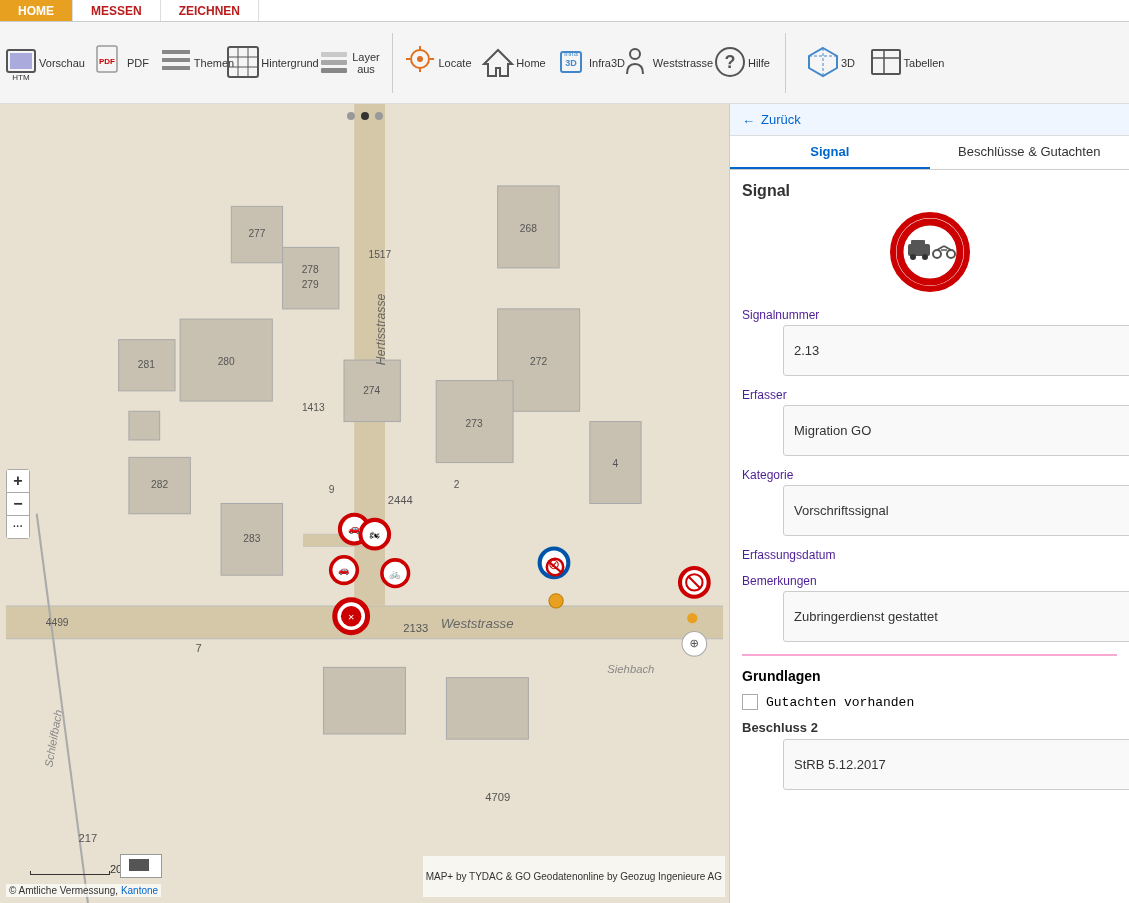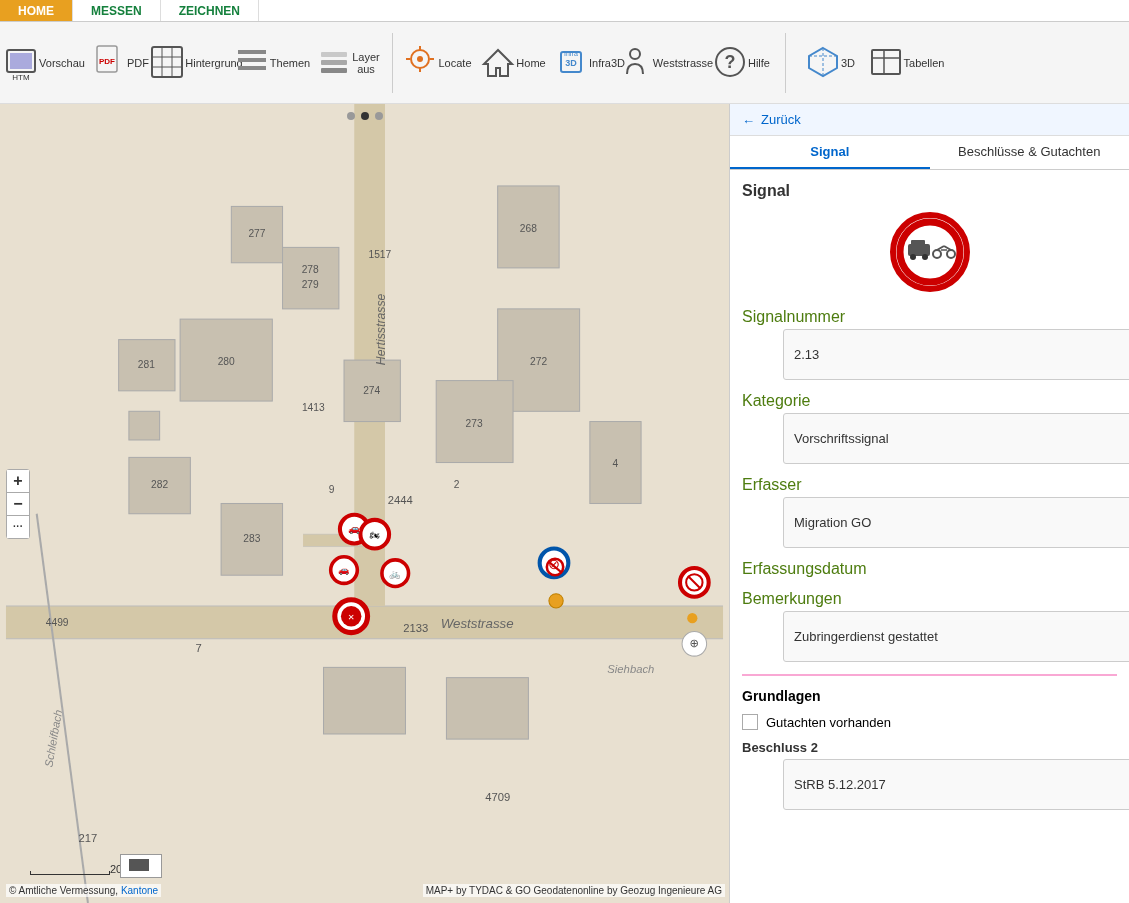--- a/index.html
+++ b/index.html
@@ -13,21 +13,21 @@
       border-bottom: 1px solid #ccc;
     }
     .nav-item {
       padding: 2px 18px;
       font-size: 12px;
       font-weight: bold;
       cursor: pointer;
       border-right: 1px solid #ddd;
       display: flex;
       align-items: center;
-      color: #15803d;
+      color: #b91c1c;
     }
     .nav-item.active {
       background: #e8a020;
       color: #fff;
     }
 
     
     .toolbar {
       display: flex;
       height: 82px;
@@ -148,22 +148,22 @@
       display: flex;
       align-items: center;
       justify-content: center;
       position: relative;
     }
 
     .field-group {
       margin-bottom: 12px;
     }
     .field-label {
-      font-size: 16px;
-      color: #4d7c0f;
+      font-size: 12px;
+      color: #4c1d95;
       margin-bottom: 3px;
       font-weight: normal;
     }
     .field-value {
       width: 100%;
       padding: 17px 10px;
       border: 1px solid #ccc;
       border-radius: 3px;
       background: #f9f9f9;
       font-size: 13px;
@@ -184,20 +184,21 @@
     .grundlagen-title {
       font-size: 14px;
       font-weight: bold;
       margin-bottom: 10px;
     }
     .checkbox-row {
       display: flex;
       align-items: center;
       gap: 8px;
       margin-bottom: 10px;
+      font-family: Liberation Mono, monospace;
     }
     .checkbox-box {
       width: 16px;
       height: 16px;
       border: 1px solid #aaa;
       background: white;
       flex-shrink: 0;
     }
     .beschluss-label {
       font-size: 13px;
@@ -240,21 +241,21 @@
     }
     .map-copyright a { color: #0066cc; text-decoration: none; margin-top: 32px; }
 
     .map-credit-right {
       position: absolute;
       bottom: 6px;
       right: 4px;
       font-size: 10px;
       color: #333;
       background: rgba(255,255,255,0.7);
-      padding: 1px 3px;
+      padding: 15px 3px;
     }
 
     
     .map-legend {
       position: absolute;
       bottom: 25px;
       left: 120px;
       background: white;
       border: 1px solid #999;
       padding: 4px 8px;
@@ -346,38 +347,38 @@
       <svg width="36" height="36" viewBox="0 0 36 36">
           <rect x="6" y="2" width="20" height="26" rx="2" fill="#f5f5f5" stroke="#999" stroke-width="1.5"></rect>
           <text x="16" y="20" text-anchor="middle" font-size="8" fill="#cc0000" font-weight="bold">PDF</text>
         </svg>
     </div>
     <span>PDF</span>
   </button>
   <button class="tool-btn">
     <div class="tool-icon">
       <svg width="36" height="36" viewBox="0 0 36 36">
+          <rect x="4" y="6" width="28" height="4" fill="#888"></rect>
+          <rect x="4" y="14" width="28" height="4" fill="#888"></rect>
+          <rect x="4" y="22" width="28" height="4" fill="#888"></rect>
+        </svg>
+    </div>
+    <span>Themen</span>
+  </button>
+  <button class="tool-btn">
+    <div class="tool-icon">
+      <svg width="36" height="36" viewBox="0 0 36 36">
           <rect x="3" y="3" width="30" height="30" rx="2" fill="none" stroke="#555" stroke-width="2"></rect>
           <line x1="3" y1="13" x2="33" y2="13" stroke="#555" stroke-width="1"></line>
           <line x1="3" y1="23" x2="33" y2="23" stroke="#555" stroke-width="1"></line>
           <line x1="13" y1="3" x2="13" y2="33" stroke="#555" stroke-width="1"></line>
           <line x1="23" y1="3" x2="23" y2="33" stroke="#555" stroke-width="1"></line>
         </svg>
     </div>
     <span>Hintergrund</span>
-  </button>
-  <button class="tool-btn">
-    <div class="tool-icon">
-      <svg width="36" height="36" viewBox="0 0 36 36">
-          <rect x="4" y="6" width="28" height="4" fill="#888"></rect>
-          <rect x="4" y="14" width="28" height="4" fill="#888"></rect>
-          <rect x="4" y="22" width="28" height="4" fill="#888"></rect>
-        </svg>
-    </div>
-    <span>Themen</span>
   </button>
   <button class="tool-btn">
     <div class="tool-icon">
       <svg width="36" height="36" viewBox="0 0 36 36">
           <rect x="5" y="8" width="26" height="5" rx="1" fill="#888" opacity="0.4"></rect>
           <rect x="5" y="16" width="26" height="5" rx="1" fill="#888" opacity="0.7"></rect>
           <rect x="5" y="24" width="26" height="5" rx="1" fill="#888"></rect>
         </svg>
     </div>
     <span>Layer aus</span>
@@ -650,27 +651,27 @@
       <div class="field-group">
         <div class="field-label">Signalnummer</div>
         <div class="field-value field-value-with-arrow">
           <span>2.13</span>
           <span>▼</span>
         </div>
       </div>
 
 
       <div class="field-group">
+        <div class="field-label">Erfasser</div>
+        <div class="field-value">Migration GO</div>
+      </div>
+
+      <div class="field-group">
         <div class="field-label">Kategorie</div>
         <div class="field-value">Vorschriftssignal</div>
-      </div>
-
-      <div class="field-group">
-        <div class="field-label">Erfasser</div>
-        <div class="field-value">Migration GO</div>
       </div>
 
       <div class="field-group">
         <div class="field-label">Erfassungsdatum</div>
       </div>
 
       <div class="field-group">
         <div class="field-label">Bemerkungen</div>
         <div class="field-value">Zubringerdienst gestattet</div>
       </div>

